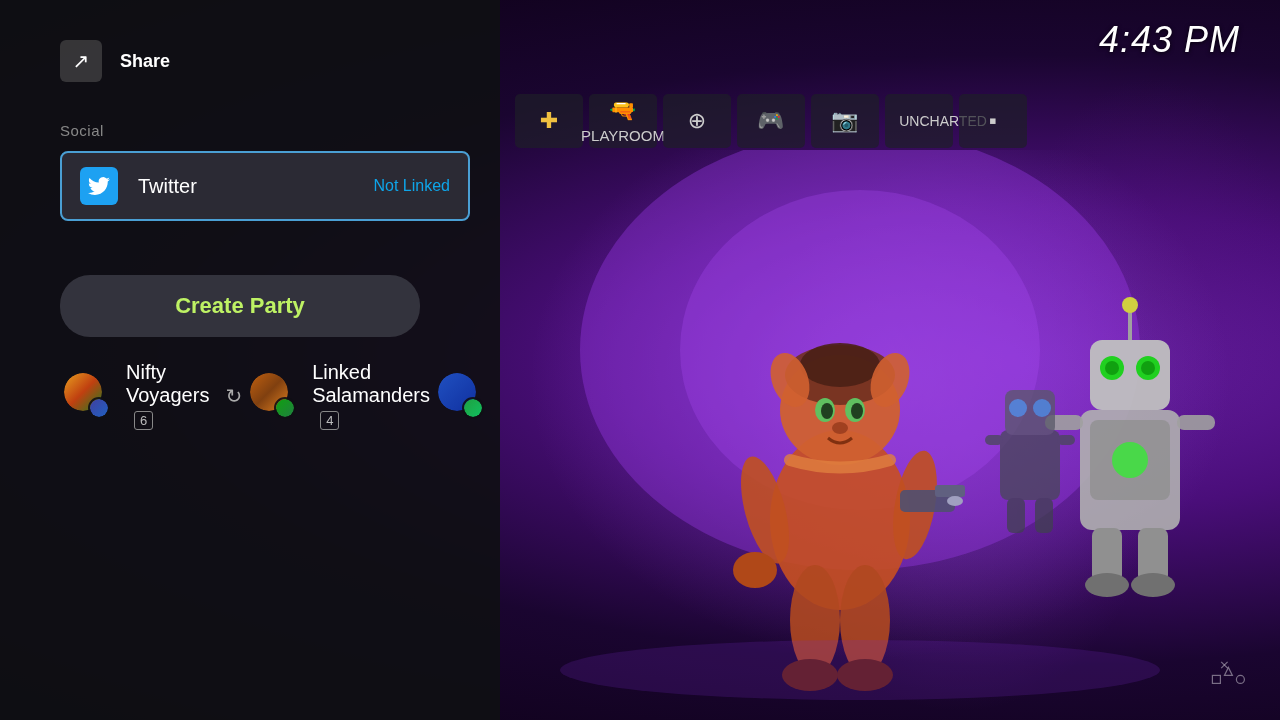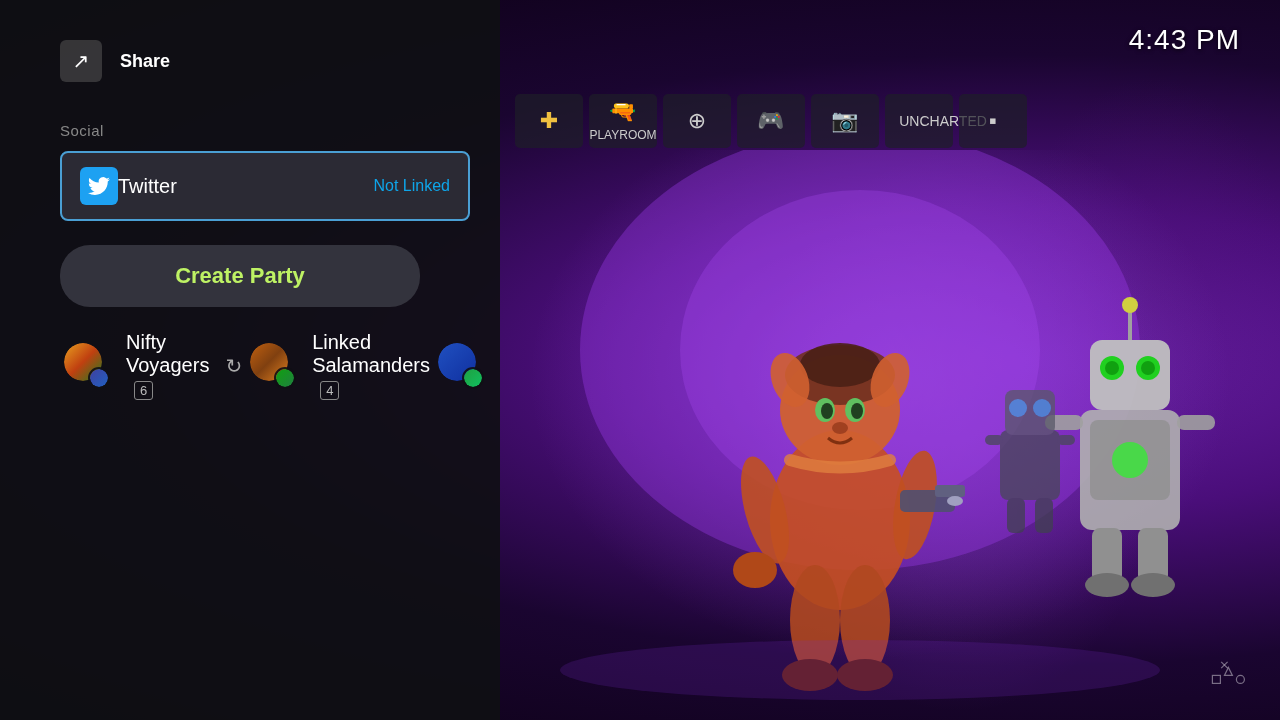--- a/index.html
+++ b/index.html
@@ -40,24 +40,25 @@
       height: 80px;
       z-index: 10;
       display: flex;
       align-items: center;
       justify-content: flex-end;
       padding: 0 40px;
     }
 
     .time-display {
       color: #fff;
-      font-size: 28px;
+      font-size: 36px;
       font-weight: 300;
       letter-spacing: 1px;
       text-shadow: 0 1px 4px rgba(0,0,0,0.8);
+      font-style: italic;
     }
 
     
     .left-panel {
       position: absolute;
       top: 0;
       left: 0;
       width: 500px;
       height: 720px;
       background: rgba(15, 15, 20, 0.92);
@@ -100,26 +101,26 @@
       color: #888;
       font-size: 15px;
       margin-bottom: 12px;
       letter-spacing: 0.5px;
     }
 
     
     .twitter-item {
       display: flex;
       align-items: center;
-      gap: 0;
+      gap: 20px;
       background: rgba(50,50,60,0.8);
       border: 2px solid #4a9fd4;
       border-radius: 8px;
       padding: 14px 18px;
-      margin-bottom: 24px;
+      margin-bottom: 54px;
     }
 
     .twitter-bird {
       width: 38px;
       height: 38px;
       background: #1da1f2;
       border-radius: 6px;
       display: flex;
       align-items: center;
       justify-content: center;
@@ -418,21 +419,21 @@
 <div class="top-bar">
   <span class="time-display">4:43 PM</span>
 </div>
 
 <div class="nav-icons-row">
   <div class="nav-icon-btn ps-plus">
     <span class="nav-icon-sym">✚</span>
   </div>
   <div class="nav-icon-btn">
     <span class="nav-icon-sym">🔫</span>
-    <span style="color:#ccc;font-size:12px;">PLAYROOM</span>
+    <span style="color:#ccc;font-size:15px;">PLAYROOM</span>
   </div>
   <div class="nav-icon-btn">
     <span class="nav-icon-sym">⊕</span>
   </div>
   <div class="nav-icon-btn">
     <span class="nav-icon-sym">🎮</span>
   </div>
   <div class="nav-icon-btn">
     <span class="nav-icon-sym">📷</span>
   </div>

